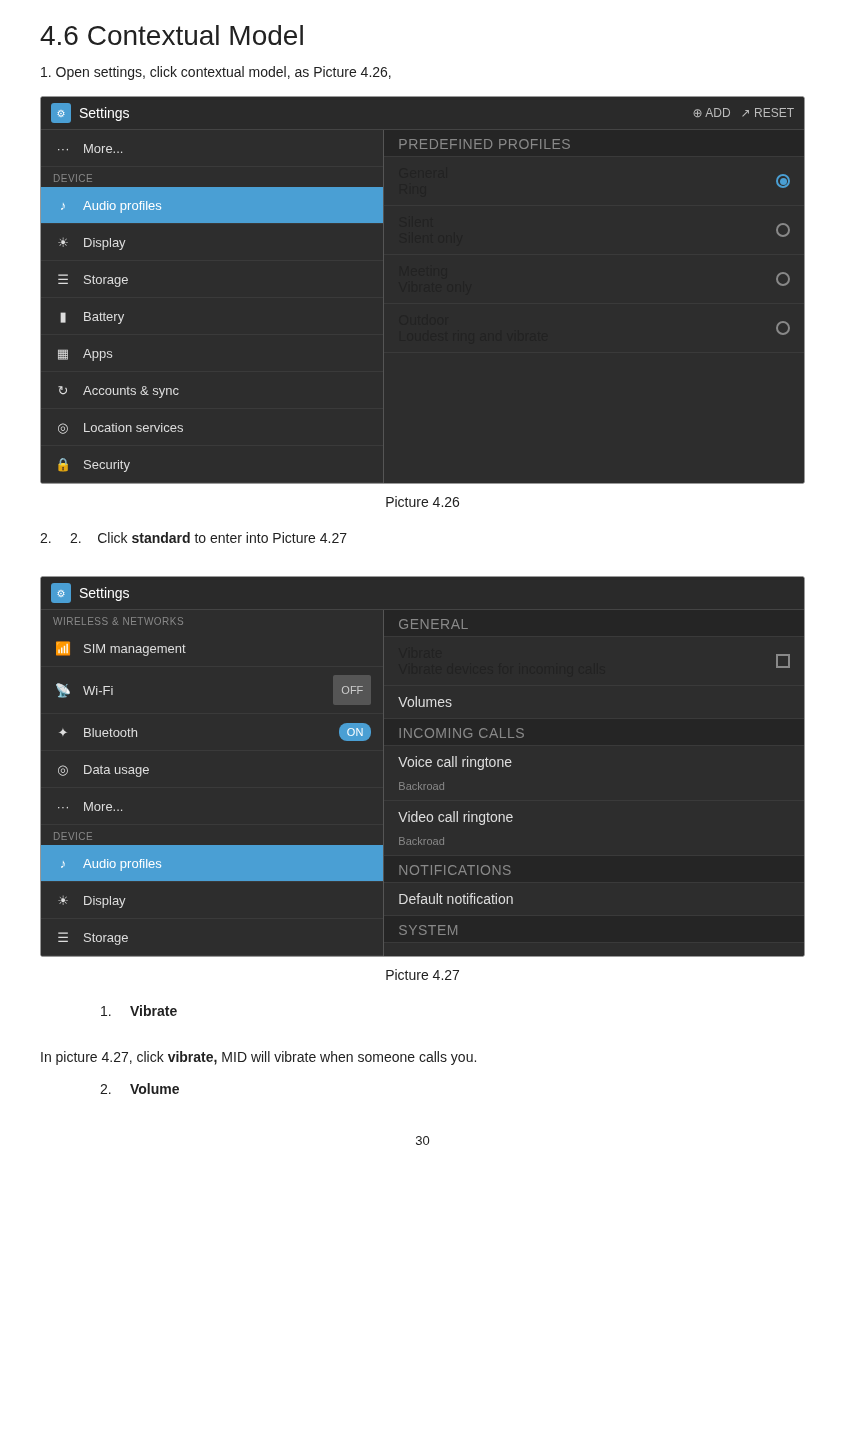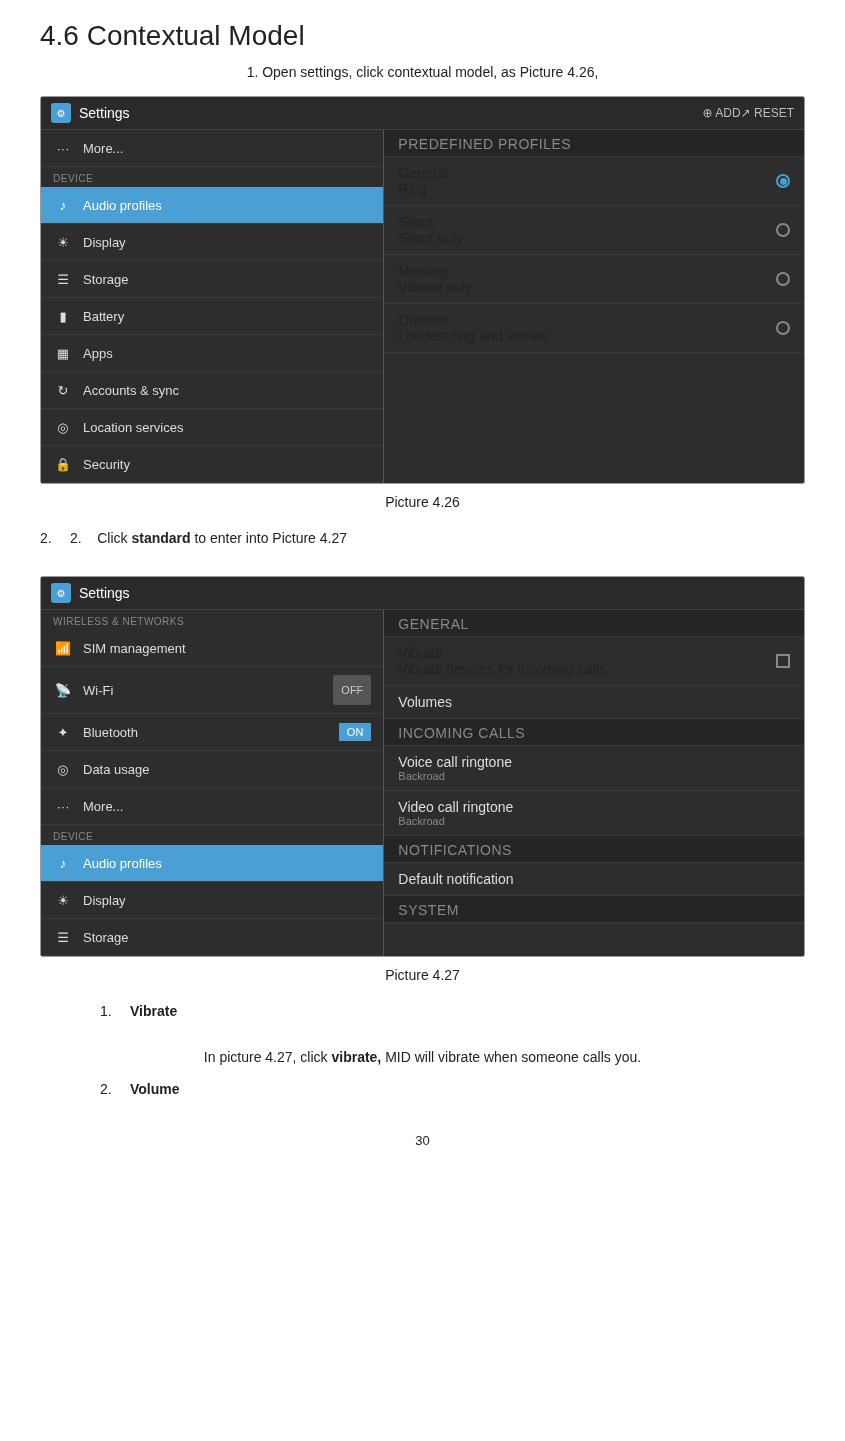--- a/index.html
+++ b/index.html
@@ -14,21 +14,20 @@
 
     h2 {
       font-size: 28px;
       font-weight: normal;
       margin-bottom: 12px;
     }
 
     p {
       margin-bottom: 16px;
       font-size: 14px;
-      text-align: center;
     }
 
     .caption {
       text-align: center;
       font-weight: normal;
       margin: 10px 0 20px 0;
       font-size: 14px;
     }
 
     .step-numbered {
@@ -79,20 +78,21 @@
     .settings-titlebar .title-text {
       flex: 1;
       color: #fff;
       font-size: 14px;
     }
 
     .settings-titlebar .title-actions {
       color: #bbb;
       font-size: 12px;
       display: flex;
+      gap: 10px;
     }
 
     .settings-body {
       display: flex;
       flex: 1;
     }
 
     
     .settings-left {
       width: 45%;
@@ -157,21 +157,21 @@
     }
 
     .right-menu-item .item-title {
       font-size: 14px;
       color: #ddd;
     }
 
     .right-menu-item .item-sub {
       font-size: 11px;
       color: #888;
-      margin-top: 0;
+      margin-top: 10px;
     }
 
     .right-menu-item-row {
       display: flex;
       align-items: center;
       justify-content: space-between;
       padding: 8px 14px;
       border-bottom: 1px solid #3a3a3a;
     }
 
@@ -206,21 +206,21 @@
       font-size: 11px;
       border-radius: 2px;
     }
 
     .toggle-on {
       background: #4a9fd4;
       color: #fff;
       border: none;
       padding: 3px 8px;
       font-size: 11px;
-      border-radius: 0;
+      border-radius: 8px;
       margin-left: 40px;
     }
 
     
     .checkbox-empty {
       width: 14px;
       height: 14px;
       border: 2px solid #888;
       background: transparent;
     }

